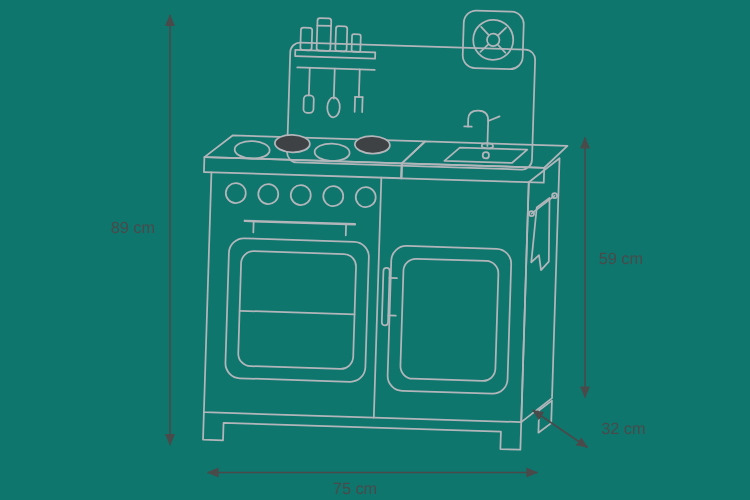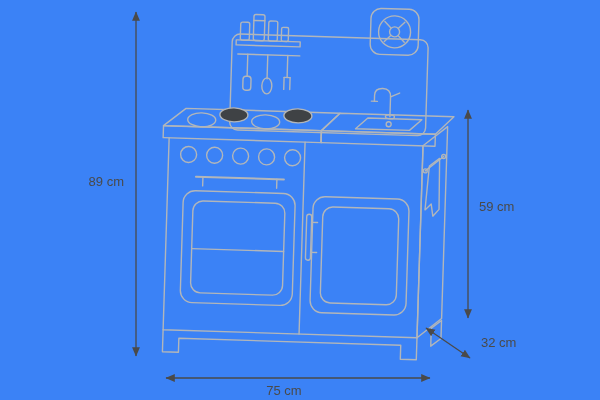--- a/index.html
+++ b/index.html
@@ -5,21 +5,21 @@
   html, body {
     margin: 0;
     padding: 0;
     background: #ffffff;
     font-family: "Liberation Sans", sans-serif;
   }
   .canvas {
     position: relative;
     width: 600px;
     height: 400px;
-    background: #3b82f6;
+    background: #0f766e;
     overflow: hidden;
   }
   svg { display: block; }
   .draw {
     fill: none;
     stroke-width: 1.4;
     stroke-linecap: round;
     stroke-linejoin: round;
   }
   .dimline {

